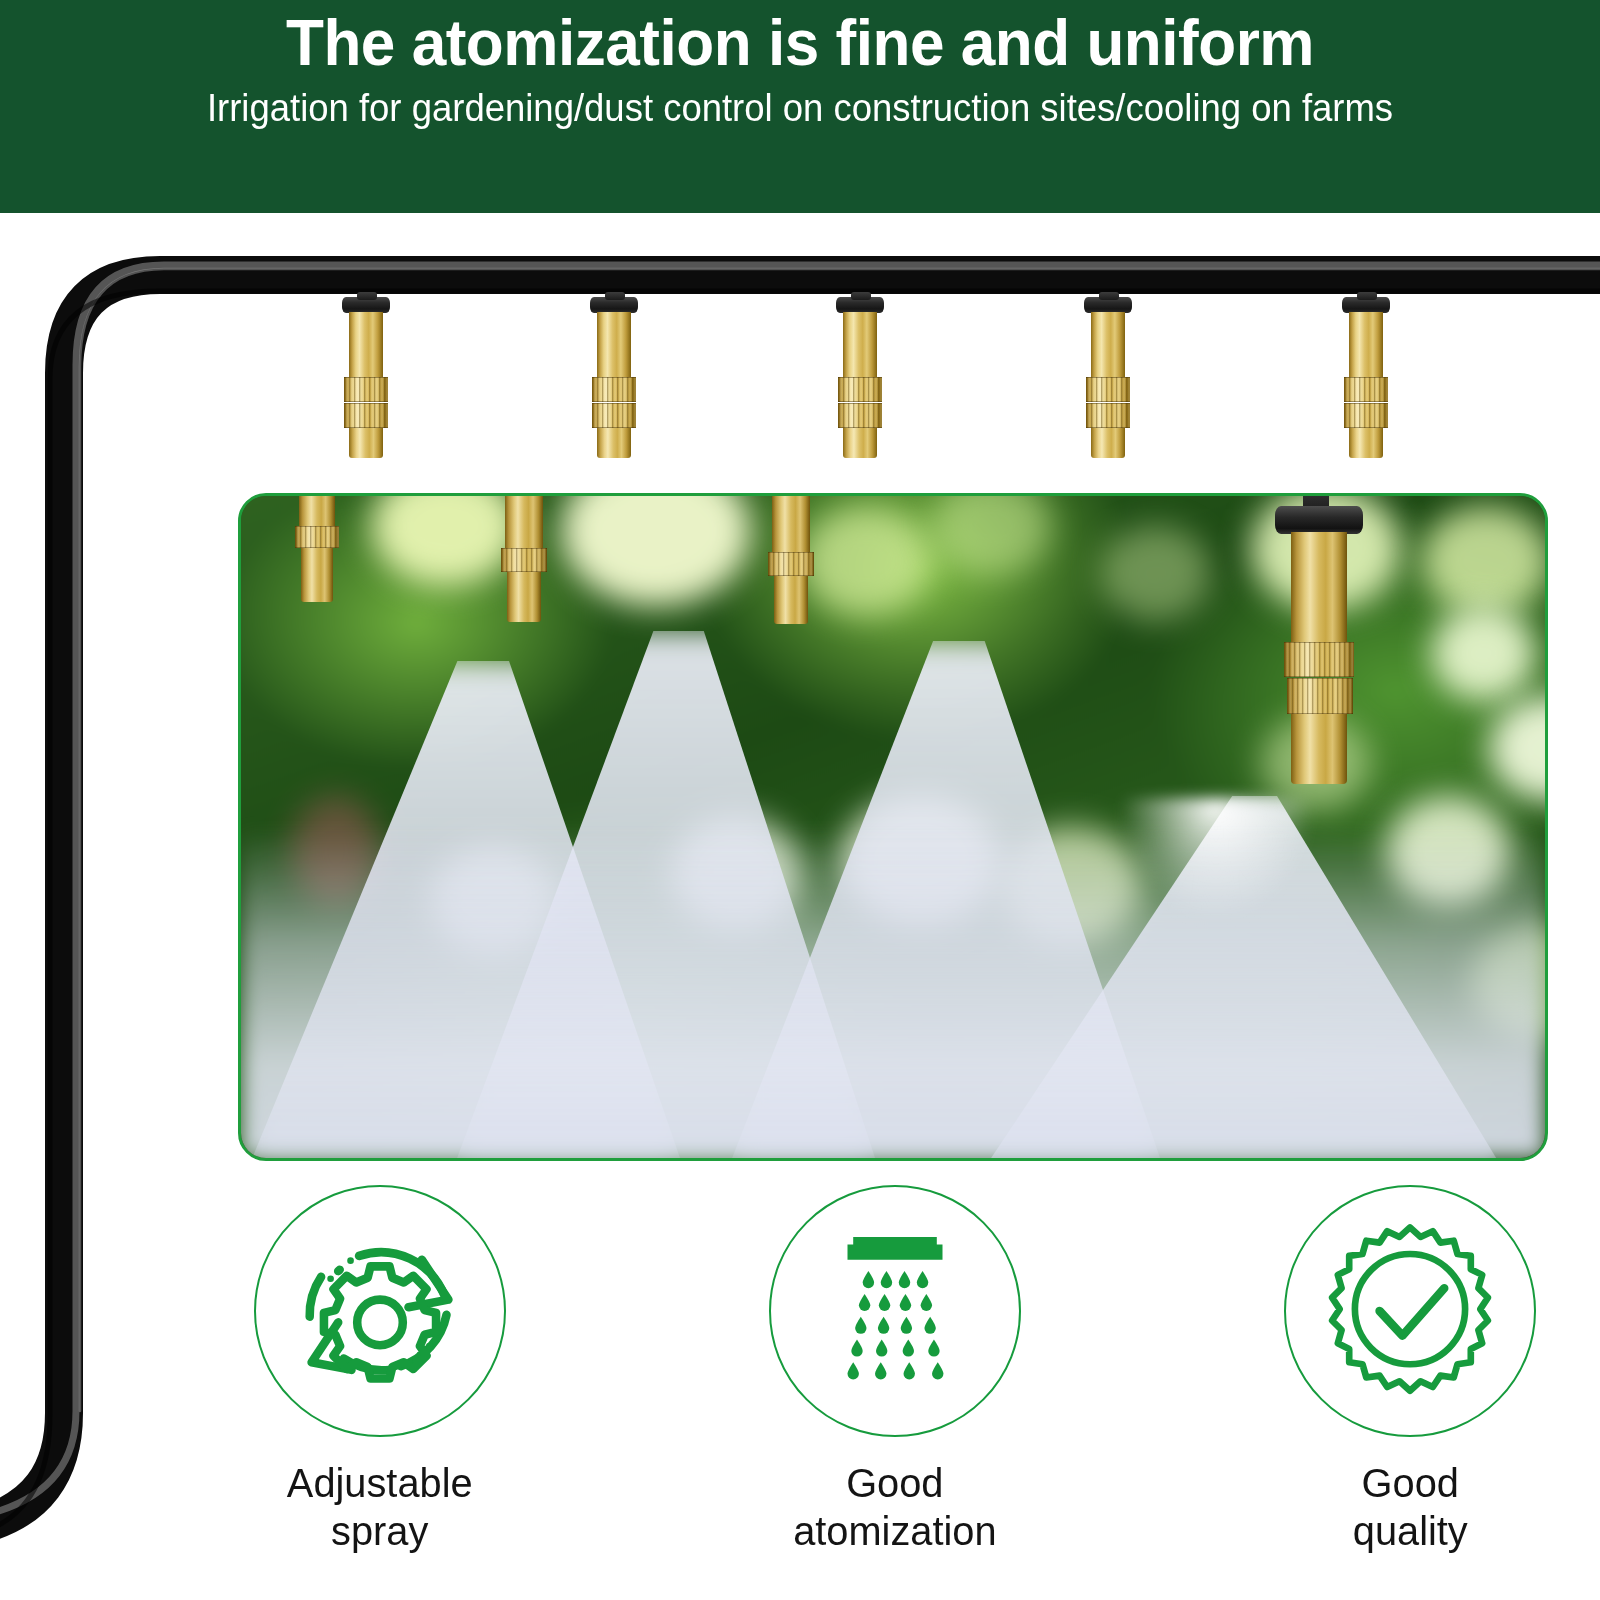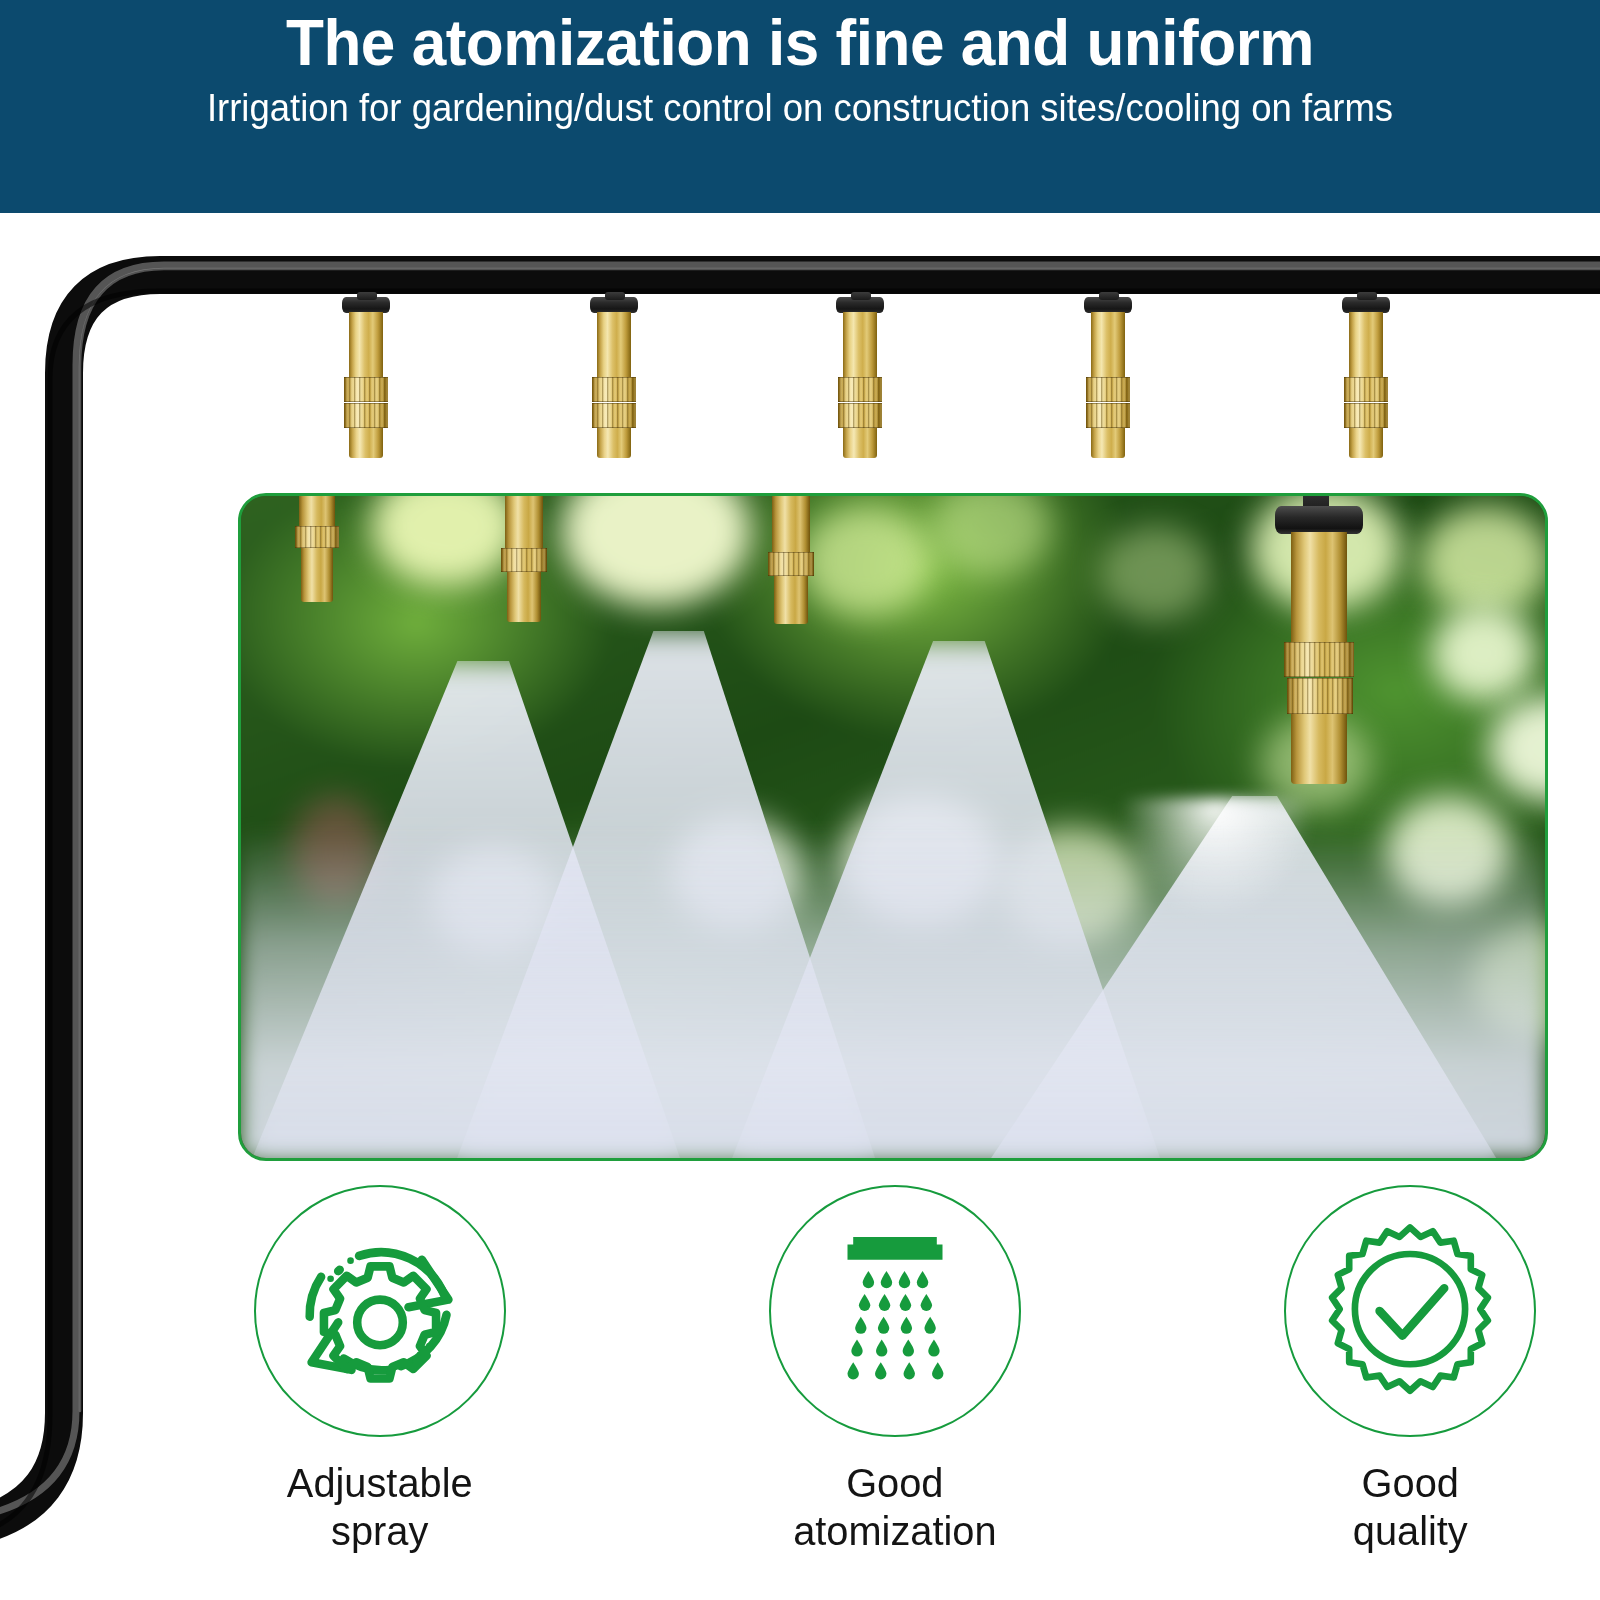--- a/index.html
+++ b/index.html
@@ -19,21 +19,21 @@
     overflow: hidden;
   }
 
   
   #header-banner {
     position: absolute;
     left: 0;
     top: 0;
     width: 1600px;
     height: 213px;
-    background: #0c4a6e;
+    background: #14532d;
     box-sizing: border-box;
     padding-top: 6px;
   }
   #headline {
     color: #ffffff;
     font-family: "Liberation Sans", sans-serif;
     font-weight: bold;
     font-size: 64px;
     line-height: 74px;
     text-align: center;

